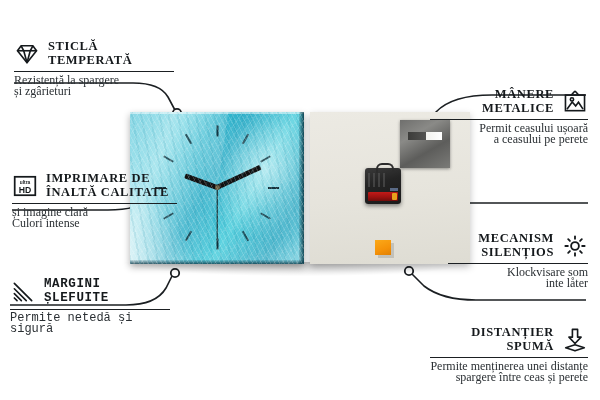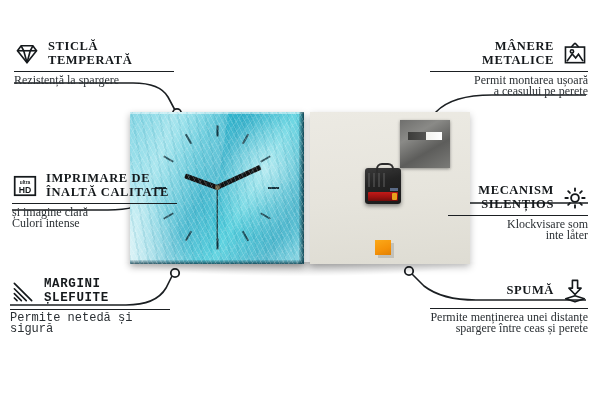--- a/index.html
+++ b/index.html
@@ -92,21 +92,21 @@
 
   
   .callout{position:absolute;}
   .co-title{
     font-weight:bold;letter-spacing:.6px;color:#15191c;
     font-size:12.5px;line-height:13.5px;text-transform:uppercase;
   }
   .co-rule{height:1px;background:#1b1f22;margin:4px 0 3px 0;}
   .co-sub{font-size:12px;line-height:11.2px;color:#2a2f33;}
   .co-left{text-align:left;}
-  .co-right{text-align:right;}
+  .co-right{text-align:right;margin-top:48px;}
   .co-head{display:flex;align-items:center;gap:8px;}
   .co-head.right{justify-content:flex-end;}
   .ic{width:26px;height:26px;flex:0 0 26px;display:block;}
 
   
   svg.lines{position:absolute;left:0;top:0;width:600px;height:400px;overflow:visible;}
 </style>
 </head>
 <body>
 
@@ -189,20 +189,21 @@
             <path d="M17.4,4.4 L15,9 L12,20"></path>
         </g>
       </svg>
       <div>
         <div class="co-title">STICLĂ</div>
         <div class="co-title">TEMPERATĂ</div>
       </div>
     </div>
     <div class="co-rule"></div>
     <div class="co-sub">Rezistență la spargere</div>
+    <div class="co-sub">și zgârieturi</div>
   </div>
 
   <div class="callout co-left" style="left:12px;top:172px;width:165px;">
     <div class="co-head">
       <svg class="ic" viewBox="0 0 24 24">
         <rect x="2.5" y="3.5" width="19" height="17" fill="none" stroke="#15191c" stroke-width="1.6"></rect>
         <text x="12" y="10.4" text-anchor="middle" font-family="Liberation Sans, sans-serif" font-size="4.4" font-weight="bold" fill="#15191c">ultra</text>
         <text x="12" y="18" text-anchor="middle" font-family="Liberation Sans, sans-serif" font-size="8" font-weight="bold" fill="#15191c">HD</text>
       </svg>
       <div>
@@ -245,21 +246,21 @@
         <g fill="none" stroke="#15191c" stroke-width="1.5">
           <path d="M12,1.8 L8.6,5.6"></path>
             <path d="M12,1.8 L15.4,5.6"></path>
           <rect x="3.2" y="5.6" width="17.6" height="14.4"></rect>
           <path d="M4.6,18.6 L9.4,12 L12.6,15.6 L15.2,12.2 L19.4,18.6"></path>
           <circle cx="9.2" cy="9.6" r="1.5"></circle>
         </g>
       </svg>
     </div>
     <div class="co-rule"></div>
-    <div class="co-sub">Permit montarea ușoară</div>
+    <div class="co-sub">Permit ceasului ușoară</div>
     <div class="co-sub">a ceasului pe perete</div>
   </div>
 
   <div class="callout co-right" style="left:448px;top:184px;width:140px;">
     <div class="co-head right">
       <div>
         <div class="co-title">MECANISM</div>
         <div class="co-title">SILENȚIOS</div>
       </div>
       <svg class="ic" viewBox="0 0 24 24">
@@ -277,20 +278,21 @@
       </svg>
     </div>
     <div class="co-rule"></div>
     <div class="co-sub">Klockvisare som</div>
     <div class="co-sub">inte låter</div>
   </div>
 
   <div class="callout co-right" style="left:430px;top:278px;width:158px;">
     <div class="co-head right">
       <div>
+        <div class="co-title">DISTANȚIER</div>
         <div class="co-title">SPUMĂ</div>
       </div>
       <svg class="ic" viewBox="0 0 24 24">
         <g fill="none" stroke="#15191c" stroke-width="1.5" stroke-linejoin="round">
           <path d="M9.6,2.2 L14.4,2.2 L14.4,9.4 L17.6,9.4 L12,15.2 L6.4,9.4 L9.6,9.4 Z"></path>
           <path d="M12,16.4 L20.6,19.2 L12,22 L3.4,19.2 Z"></path>
         </g>
       </svg>
     </div>
     <div class="co-rule"></div>

